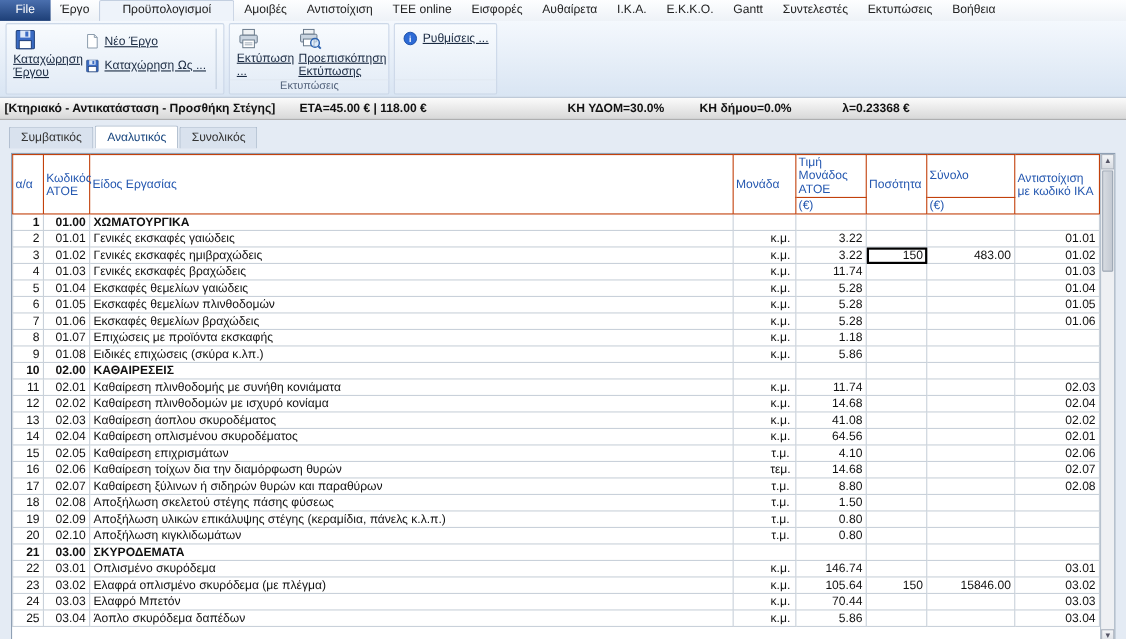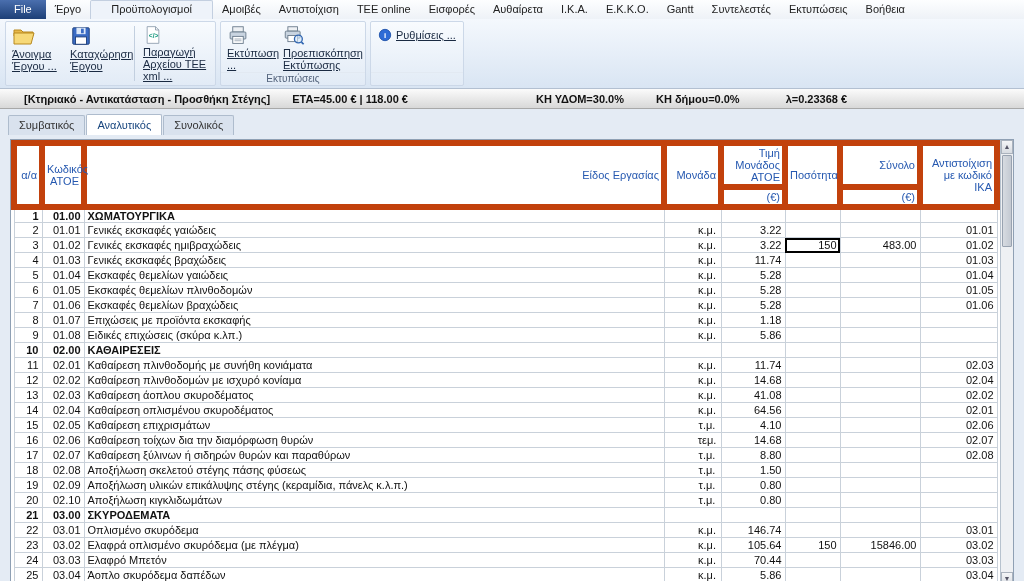--- a/index.html
+++ b/index.html
@@ -35,21 +35,21 @@
     gap:6px; padding-top:6px; }
   .smallbtn { display:flex; align-items:center; gap:4px; padding:1px 5px;
     font-size:11px; color:#1a2a42; cursor:default; white-space:nowrap; }
   .smallbtn .cap { text-decoration:underline; }
   .vsep { width:1px; background:#c2cfdf; margin:3px 4px; }
   .icon, .icon16 { display:inline-block; line-height:0; }
 
   
   .infobar { height:20px; background:linear-gradient(#fbfbfb,#d8d8d8);
     border-bottom:1px solid #a8a8a8; display:flex; align-items:center;
-    font-weight:bold; font-size:11px;padding-left:20px; }
+    font-weight:bold; font-size:11px; }
   .infobar .seg { white-space:nowrap; }
   .seg-title { margin-left:4px; }
   .seg-eta   { margin-left:22px; }
   .seg-ydom  { margin-left:128px; }
   .seg-dimou { margin-left:32px; }
   .seg-lambda{ margin-left:46px; }
 
   
   .viewtabs { height:26px; display:flex; align-items:flex-end; padding:4px 0 0 8px; }
   .vtab { padding:3px 10px 4px; font-size:11px; color:#333;
@@ -59,22 +59,22 @@
 
   
   .content { padding:4px 10px 0; }
   .panel { background:#fff; border:1px solid #8fa0b4; height:448px;
     display:flex; overflow:hidden; }
   .gridwrap { flex:1; overflow:hidden; }
   .grid-title { height:17px; line-height:17px; text-align:center;
     color:#2558b0; letter-spacing:3px; font-size:11px;
     border-bottom:1px solid #c3ccd6; }
   table { width:100%; border-collapse:collapse; table-layout:fixed; font-size:11px; }
-  th { color:#2558b0; font-weight:normal; border:6px solid #c2410c;
-    text-align:right; padding:1px 2px; vertical-align:middle; background:#fff; }
+  th { color:#2558b0; font-weight:normal; border:1px solid #c2410c;
+    text-align:left; padding:1px 2px; vertical-align:middle; background:#fff; }
   thead tr.main th { height:36px; }
   thead tr.sub  th { height:14px; }
   td { border:1px solid #c9d1da; padding:0 3px; height:15px;
     white-space:nowrap; overflow:hidden; color:#111; background:#fff; }
   tr.section td { font-weight:bold; }
   .c-aa, .c-code, .c-price, .c-qty, .c-total, .c-ika { text-align:right; }
   .c-name { text-align:left; }
   .c-unit { text-align:center;padding-left:32px; }
   td.sel { outline:2px solid #000; outline-offset:-2px; }
 
@@ -108,51 +108,54 @@
       <div class="menu-item">Συντελεστές</div>
       <div class="menu-item">Εκτυπώσεις</div>
       <div class="menu-item">Βοήθεια</div>
     </div>
 </div>
 
 <div class="ribbon">
 
   <div class="rgroup">
     <div class="rbuttons">
-      <div class="bigbtn w56">
-        <span class="icon">
-          <svg width="24" height="22" viewBox="0 0 24 22">
-            <path d="M2 5h7l2 2h10v4H2z" fill="#e8b84b" stroke="#b8891f" stroke-width="1"></path>
-            <path d="M2 8h20l-3 11H2z" fill="#f7d978" stroke="#b8891f" stroke-width="1"></path>
-          </svg>
-        </span>
-        <span class="cap">Άνοιγμα Έργου ...</span>
-      </div>
       <div class="bigbtn w62">
         <span class="icon">
           <svg width="22" height="22" viewBox="0 0 24 24">
             <rect x="3" y="3" width="18" height="18" rx="1" fill="#3a6bc4" stroke="#1e3f7a"></rect>
             <rect x="7" y="3" width="10" height="7" fill="#dce8f8"></rect>
             <rect x="12" y="4" width="3" height="5" fill="#3a6bc4"></rect>
             <rect x="6" y="13" width="12" height="8" fill="#ffffff" stroke="#1e3f7a"></rect>
           </svg>
         </span>
         <span class="cap">Καταχώρηση Έργου</span>
       </div>
+      <div class="smallcol">
+        <div class="smallbtn">
+          <span class="icon16">
+            <svg width="14" height="15" viewBox="0 0 16 16">
+              <path d="M3 1h7l3 3v11H3z" fill="#fff" stroke="#8899aa"></path>
+              <path d="M10 1v3h3" fill="none" stroke="#8899aa"></path>
+            </svg>
+          </span>
+          <span class="cap">Νέο Έργο</span>
+        </div>
+        <div class="smallbtn">
+          <span class="icon16">
+            <svg width="14" height="14" viewBox="0 0 24 24">
+              <rect x="3" y="3" width="18" height="18" rx="1" fill="#3a6bc4" stroke="#1e3f7a"></rect>
+              <rect x="7" y="3" width="10" height="7" fill="#dce8f8"></rect>
+              <rect x="12" y="4" width="3" height="5" fill="#3a6bc4"></rect>
+              <rect x="6" y="13" width="12" height="8" fill="#ffffff" stroke="#1e3f7a"></rect>
+            </svg>
+          </span>
+          <span class="cap">Καταχώρηση Ως ...</span>
+        </div>
+      </div>
       <div class="vsep"></div>
-      <div class="bigbtn w72">
-        <span class="icon">
-          <svg width="20" height="20" viewBox="0 0 24 24">
-            <path d="M5 2h10l4 4v16H5z" fill="#fff" stroke="#8899aa"></path>
-            <path d="M15 2v4h4" fill="none" stroke="#8899aa"></path>
-            <text x="7" y="16" font-size="8" fill="#18997f" font-weight="bold">&lt;/&gt;</text>
-          </svg>
-        </span>
-        <span class="cap">Παραγωγή Αρχείου ΤΕΕ xml ...</span>
-      </div>
     </div>
   </div>
 
   <div class="rgroup">
     <div class="rbuttons">
       <div class="bigbtn w52">
         <span class="icon">
           <svg width="22" height="21" viewBox="0 0 24 24">
             <rect x="6" y="2" width="12" height="6" fill="#eef1f4" stroke="#667788"></rect>
             <rect x="3" y="8" width="18" height="8" rx="1" fill="#c9d4e0" stroke="#667788"></rect>

